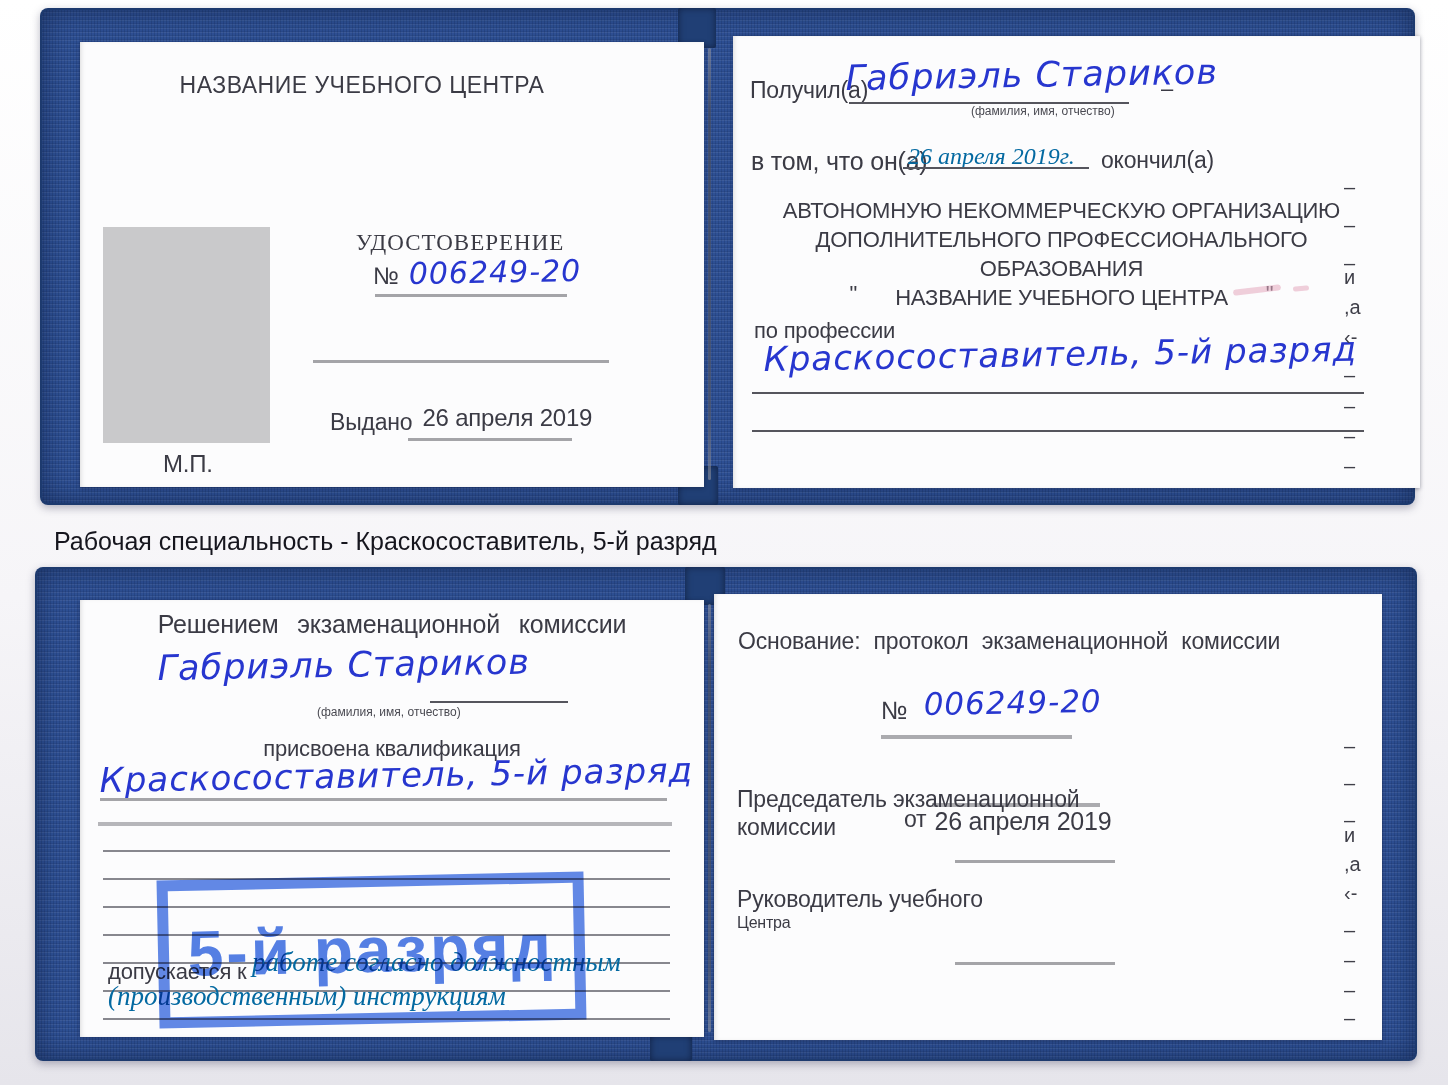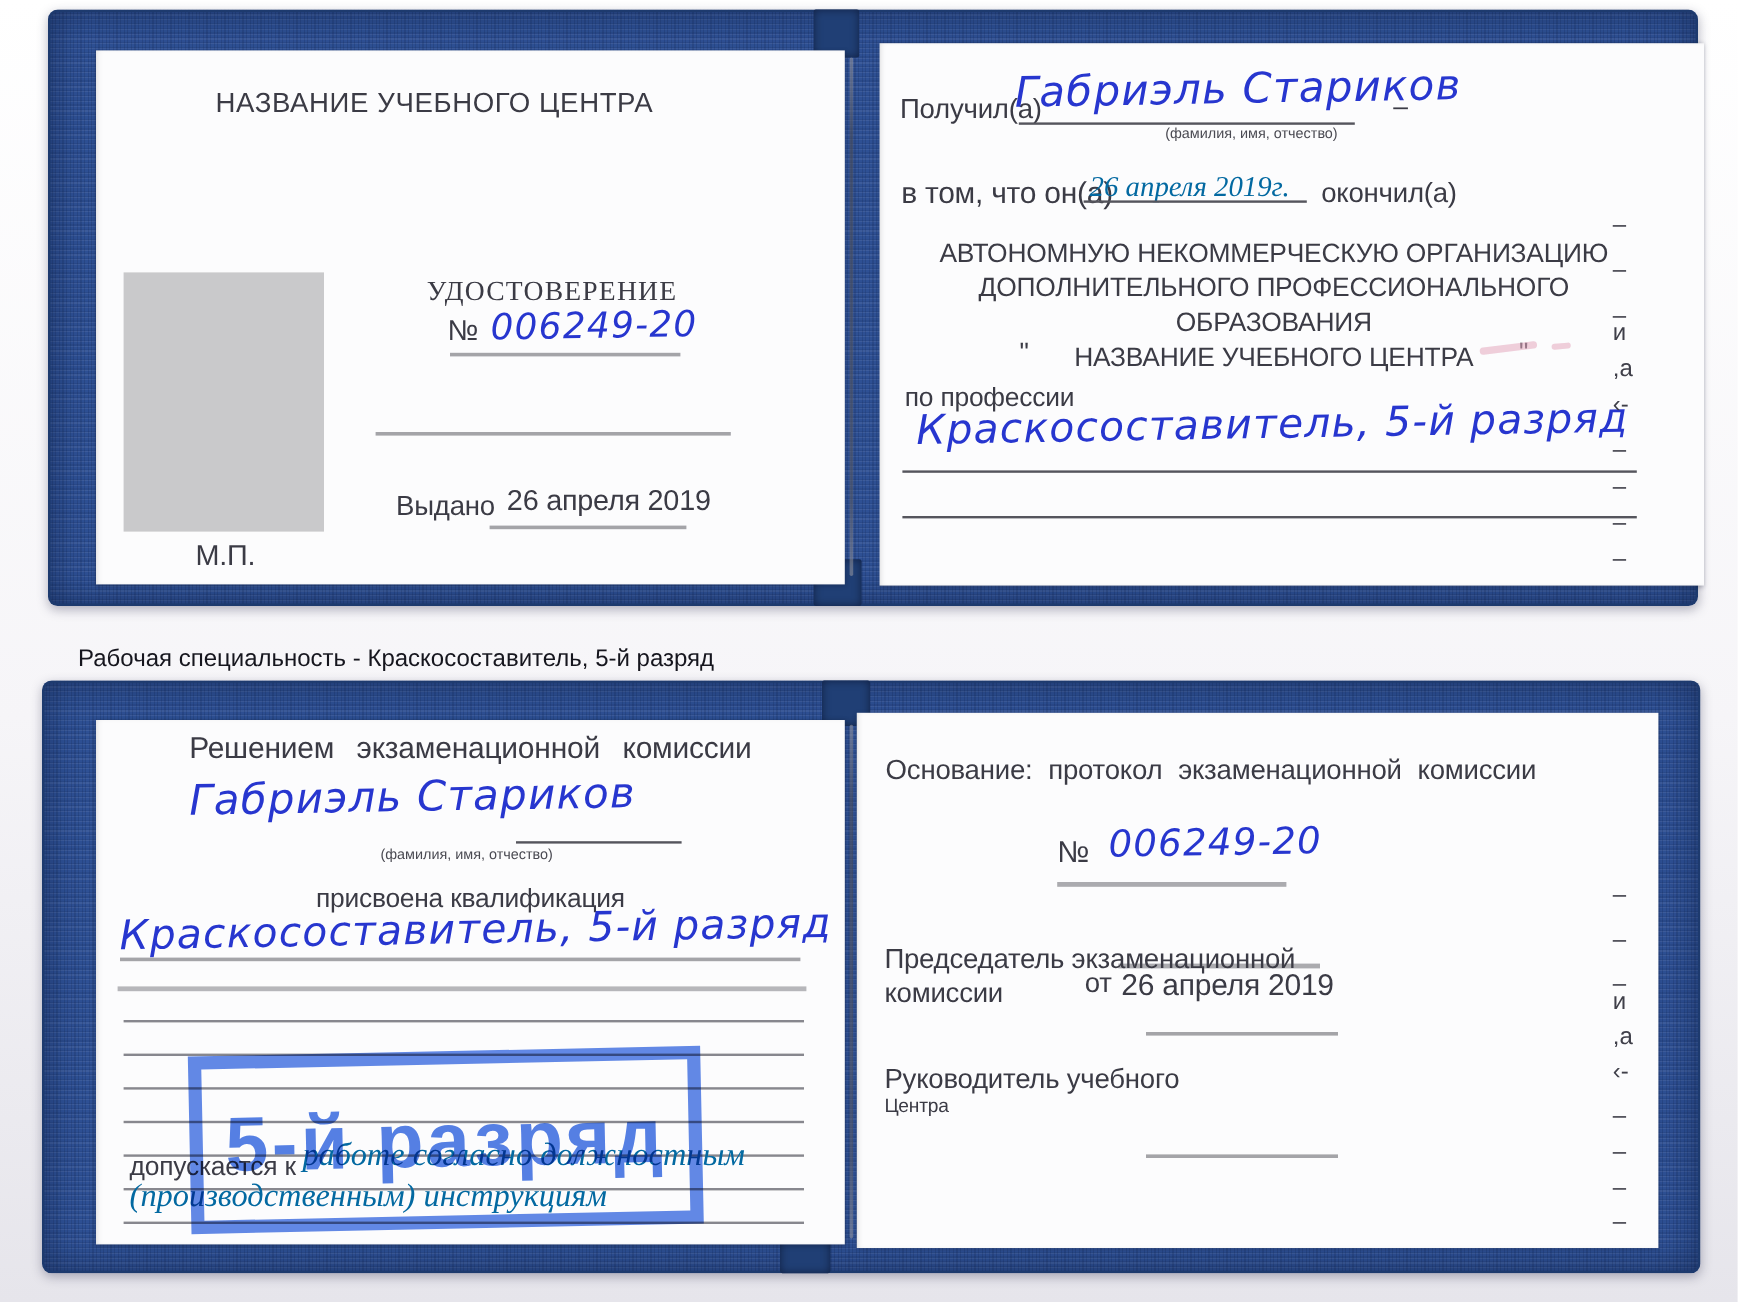--- a/index.html
+++ b/index.html
@@ -60,21 +60,21 @@
                 color:rgba(77,122,228,.95); white-space:nowrap; }
 
   
   .edge-frag { position:absolute; left:1344px; width:44px; font-size:20px;
                color:#3f3f49; text-align:left; }
 
   
   .pink { position:absolute; background:#e3a8bd; opacity:.55; border-radius:3px; }
 
   
-  .caption { position:absolute; left:65px; top:527px; font-size:20px; color:#16161e;margin-top:11px; }
+  .caption { position:absolute; left:54px; top:527px; font-size:25px; color:#16161e; }
 
   
   .fl-title { left:0; right:60px; top:30px; text-align:center; font-size:23px; letter-spacing:0.5px; }
   .fl-udost { left:180px; top:188px; width:400px; text-align:center; font-size:23px; letter-spacing:1px;font-family:Liberation Serif, serif; }
   .fl-numrow { left:293px; top:214px; display:flex; align-items:flex-start; }
   .fl-numsign { font-size:24px; margin-top:6px; }
   .fl-num { font-size:30px; margin-left:10px; }
   .fl-issrow { left:250px; top:366px; display:flex; align-items:baseline; }
   .fl-isslabel { font-size:23px; }
   .fl-issdate { font-size:24px; margin-left:10px; position:relative; top:-4px; }

